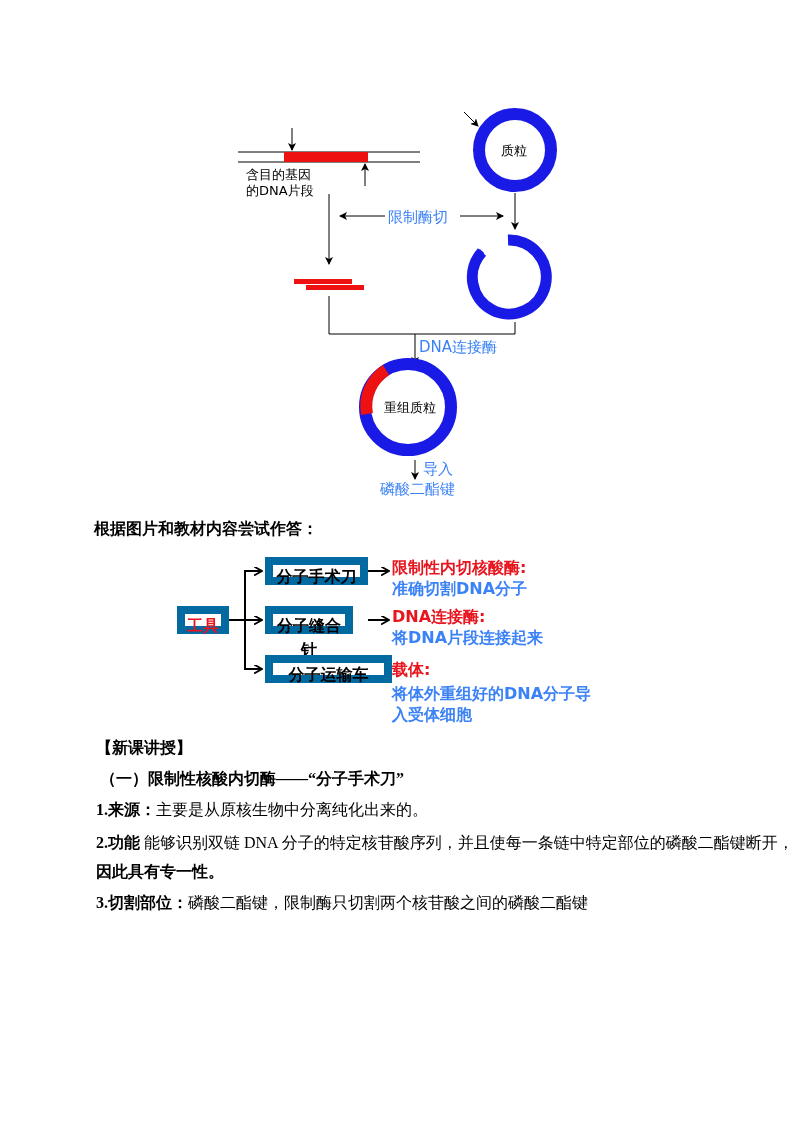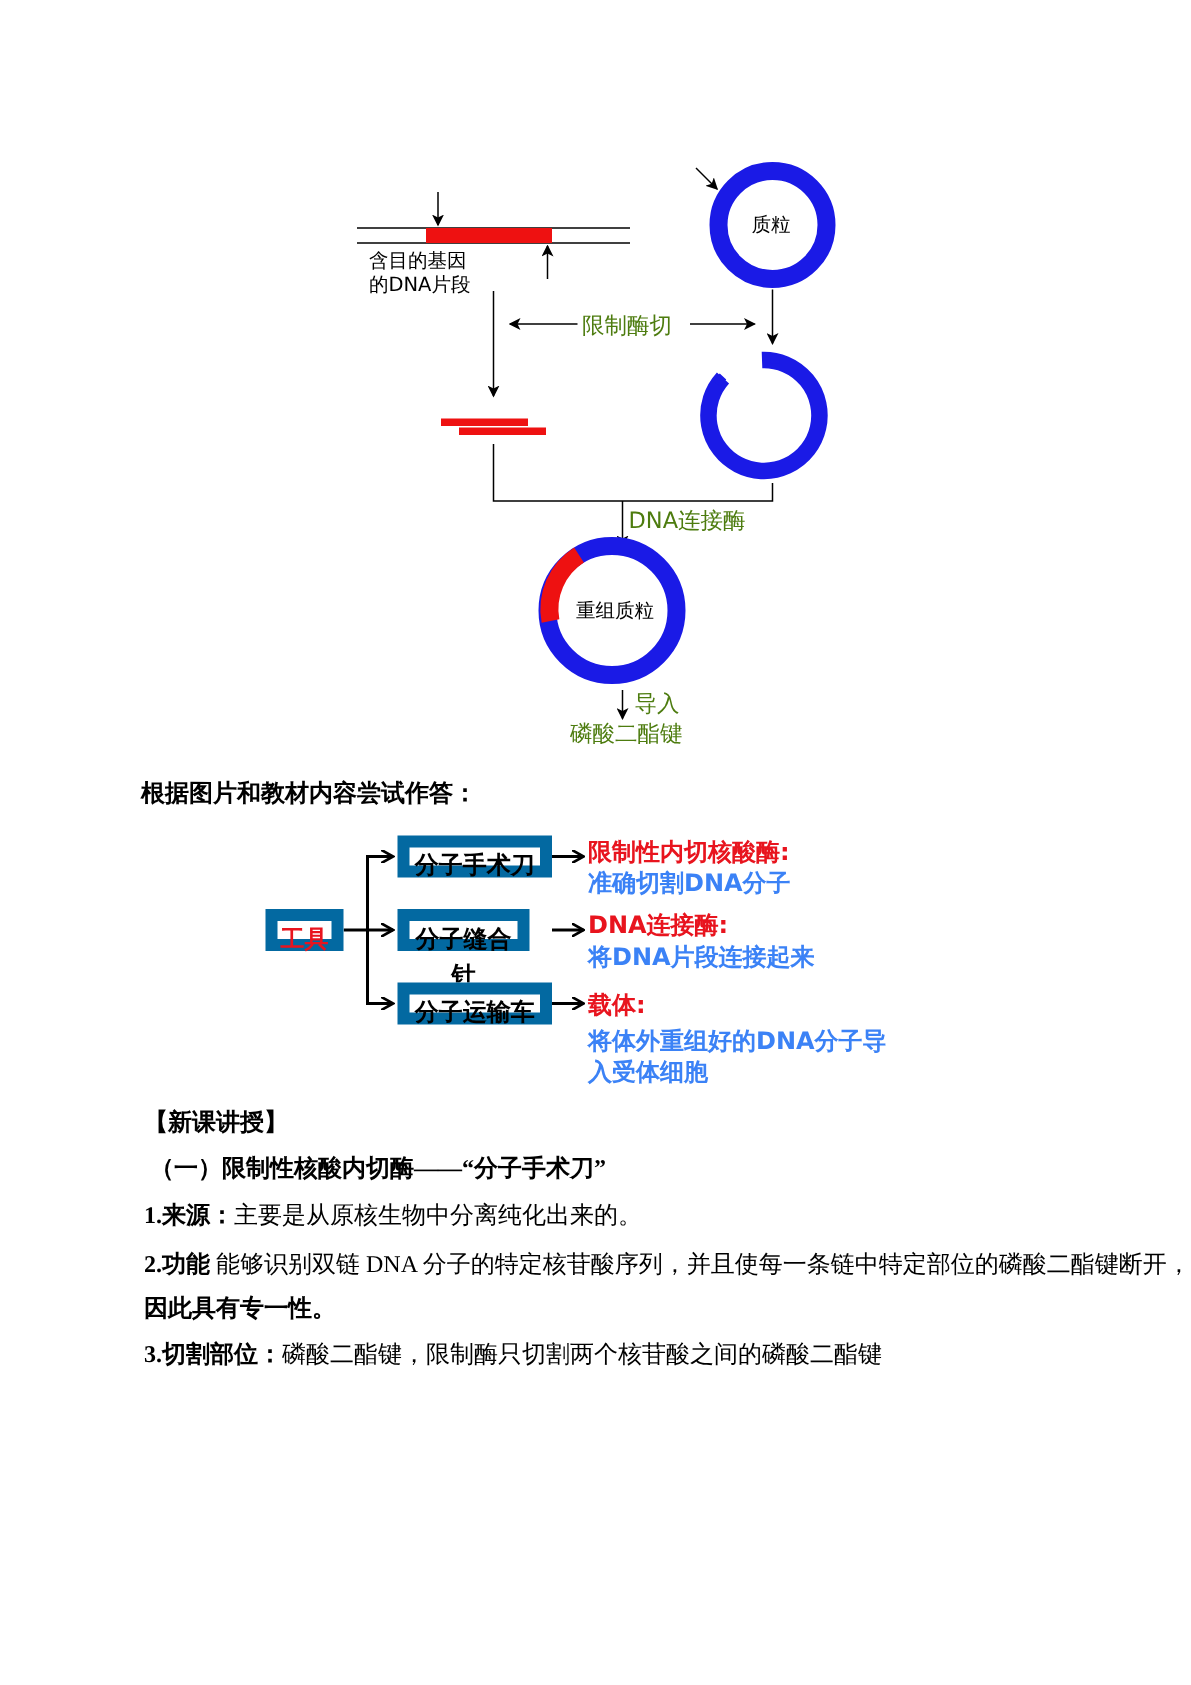--- a/index.html
+++ b/index.html
@@ -1,20 +1,20 @@
 <!DOCTYPE html>
 <html><head>
   <meta charset="utf-8">
   <style>
     html, body { margin: 0; padding: 0; background: #ffffff; }
     body { width: 794px; height: 1123px; position: relative; overflow: hidden;
            font-family: "DejaVu Sans", "Liberation Sans", sans-serif; color: #000; }
     .abs { position: absolute; }
     .fig-label { font-size: 13px; line-height: 16px; color: #000; white-space: nowrap; }
-    .fig-label-lg { font-size: 15px; line-height: 18px; color: #4d7c0f; white-space: nowrap; text-align: right; }
+    .fig-label-lg { font-size: 15px; line-height: 18px; color: #3b82f6; white-space: nowrap; text-align: right; }
     .doc-text { font-family: "Liberation Serif", "DejaVu Serif", serif; font-size: 16px; color: #000; white-space: nowrap; }
     .bold { font-weight: bold; }
     .tool-box { position: absolute; border: 8px solid #0369a1; background: #fff; font-weight: bold;
                 font-size: 16px; line-height: 22px; text-align: center; box-sizing: border-box; }
     .red { color: #e8141e; }
     .blue { color: #3b82f6; }
     .desc { position: absolute; font-weight: bold; font-size: 16px; line-height: 20px; white-space: nowrap; }
   </style>
 </head>
 <body>
@@ -89,21 +89,21 @@
   <line x1="244" y1="669" x2="262" y2="669" stroke="#000" stroke-width="2" marker-end="url(#ah2)"></line>
   <line x1="368" y1="571" x2="389" y2="571" stroke="#000" stroke-width="2" marker-end="url(#ah2)"></line>
   <line x1="368" y1="620" x2="389" y2="620" stroke="#000" stroke-width="2" marker-end="url(#ah2)"></line>
   <line x1="368" y1="669" x2="389" y2="669" stroke="#000" stroke-width="2" marker-end="url(#ah2)"></line>
 </svg>
 
 <div class="tool-box red" style="left:177px;top:606px;width:52px;height:28px;line-height:24px;">工具</div>
 
 <div class="tool-box" style="left:265px;top:557px;width:103px;height:28px;line-height:24px;">分子手术刀</div>
 <div class="tool-box" style="left:265px;top:606px;width:88px;height:28px;line-height:24px;">分子缝合针</div>
-<div class="tool-box" style="left:265px;top:655px;width:103px;height:28px;line-height:24px;">分子运输车</div>
+<div class="tool-box" style="left:265px;top:655px;width:127px;height:28px;line-height:24px;">分子运输车</div>
 
 <div class="desc red" style="left:392px;top:558px">限制性内切核酸酶:</div>
 <div class="desc blue" style="left:392px;top:579px">准确切割DNA分子</div>
 
 <div class="desc red" style="left:392px;top:607px">DNA连接酶:</div>
 <div class="desc blue" style="left:392px;top:628px">将DNA片段连接起来</div>
 
 <div class="desc red" style="left:392px;top:660px">载体:</div>
 <div class="desc blue" style="left:392px;top:684px">将体外重组好的DNA分子导</div>
 <div class="desc blue" style="left:392px;top:705px">入受体细胞</div>

